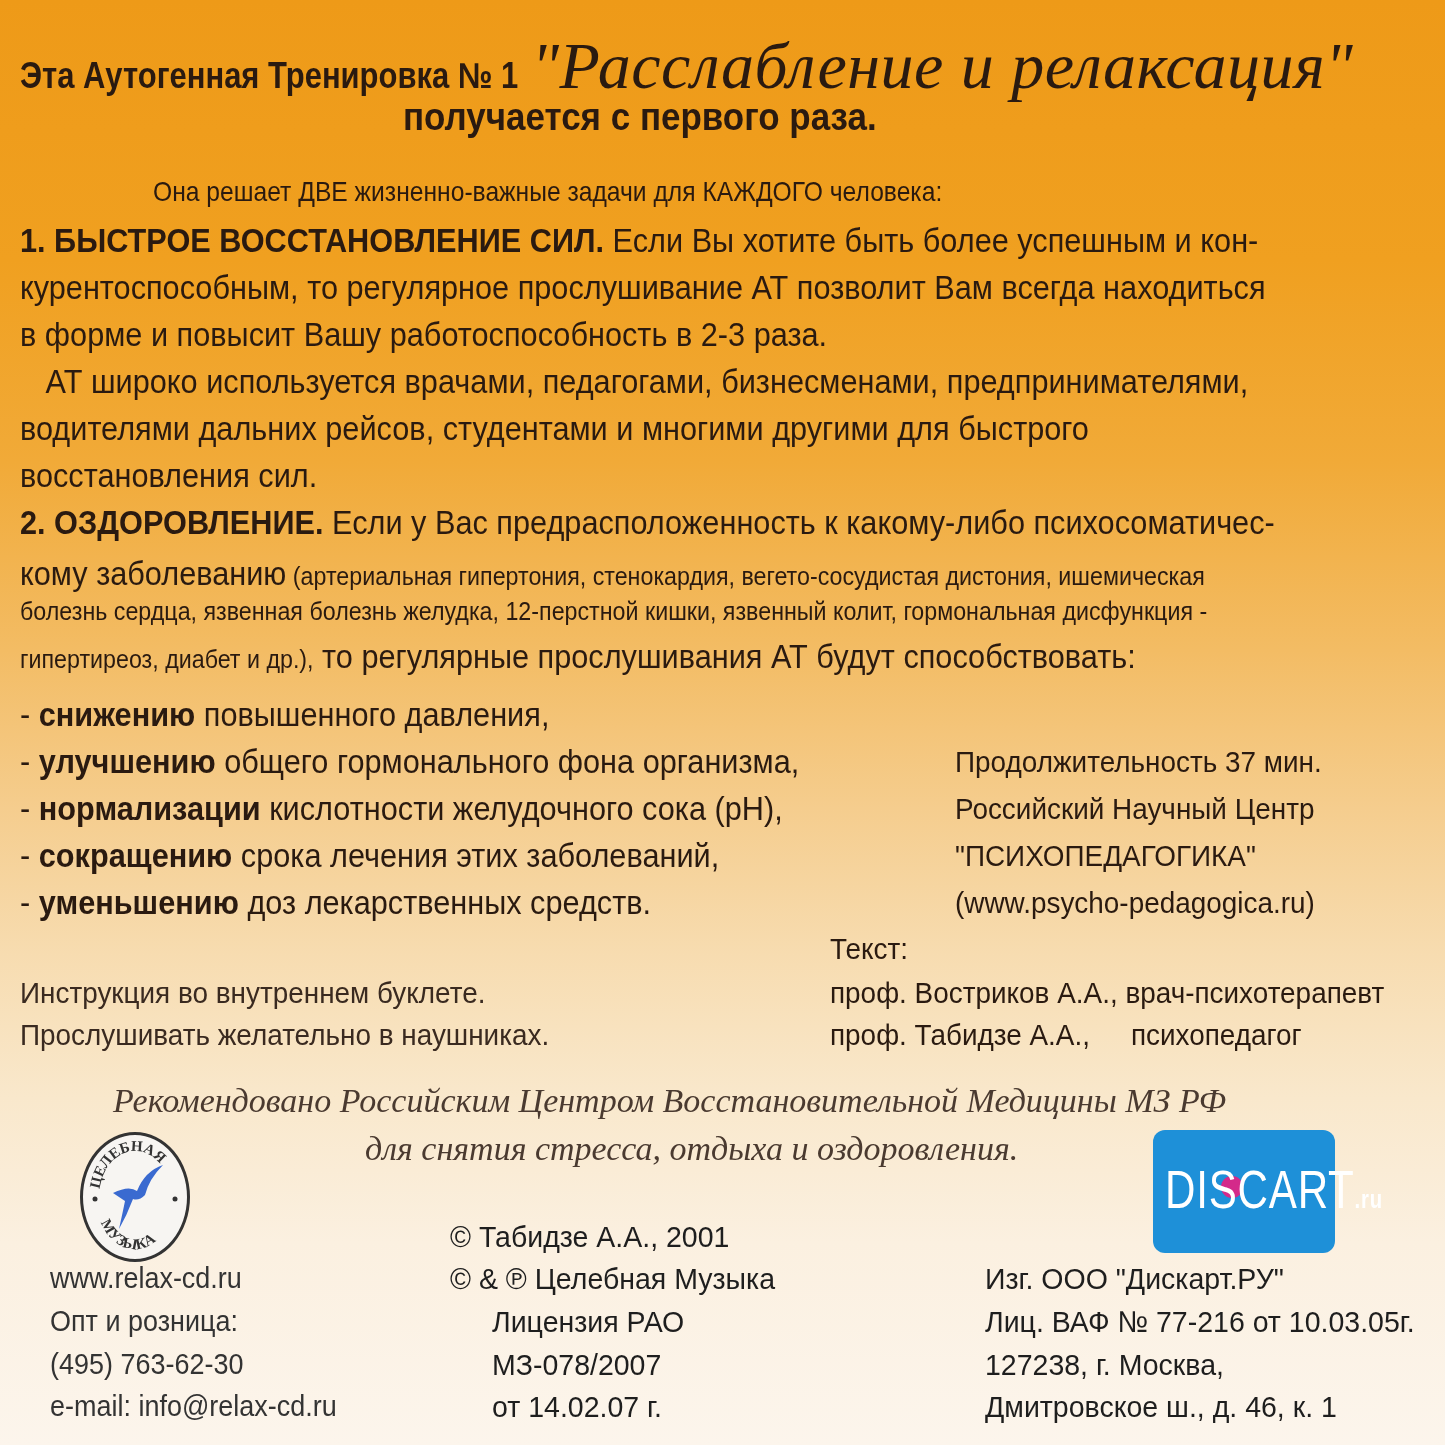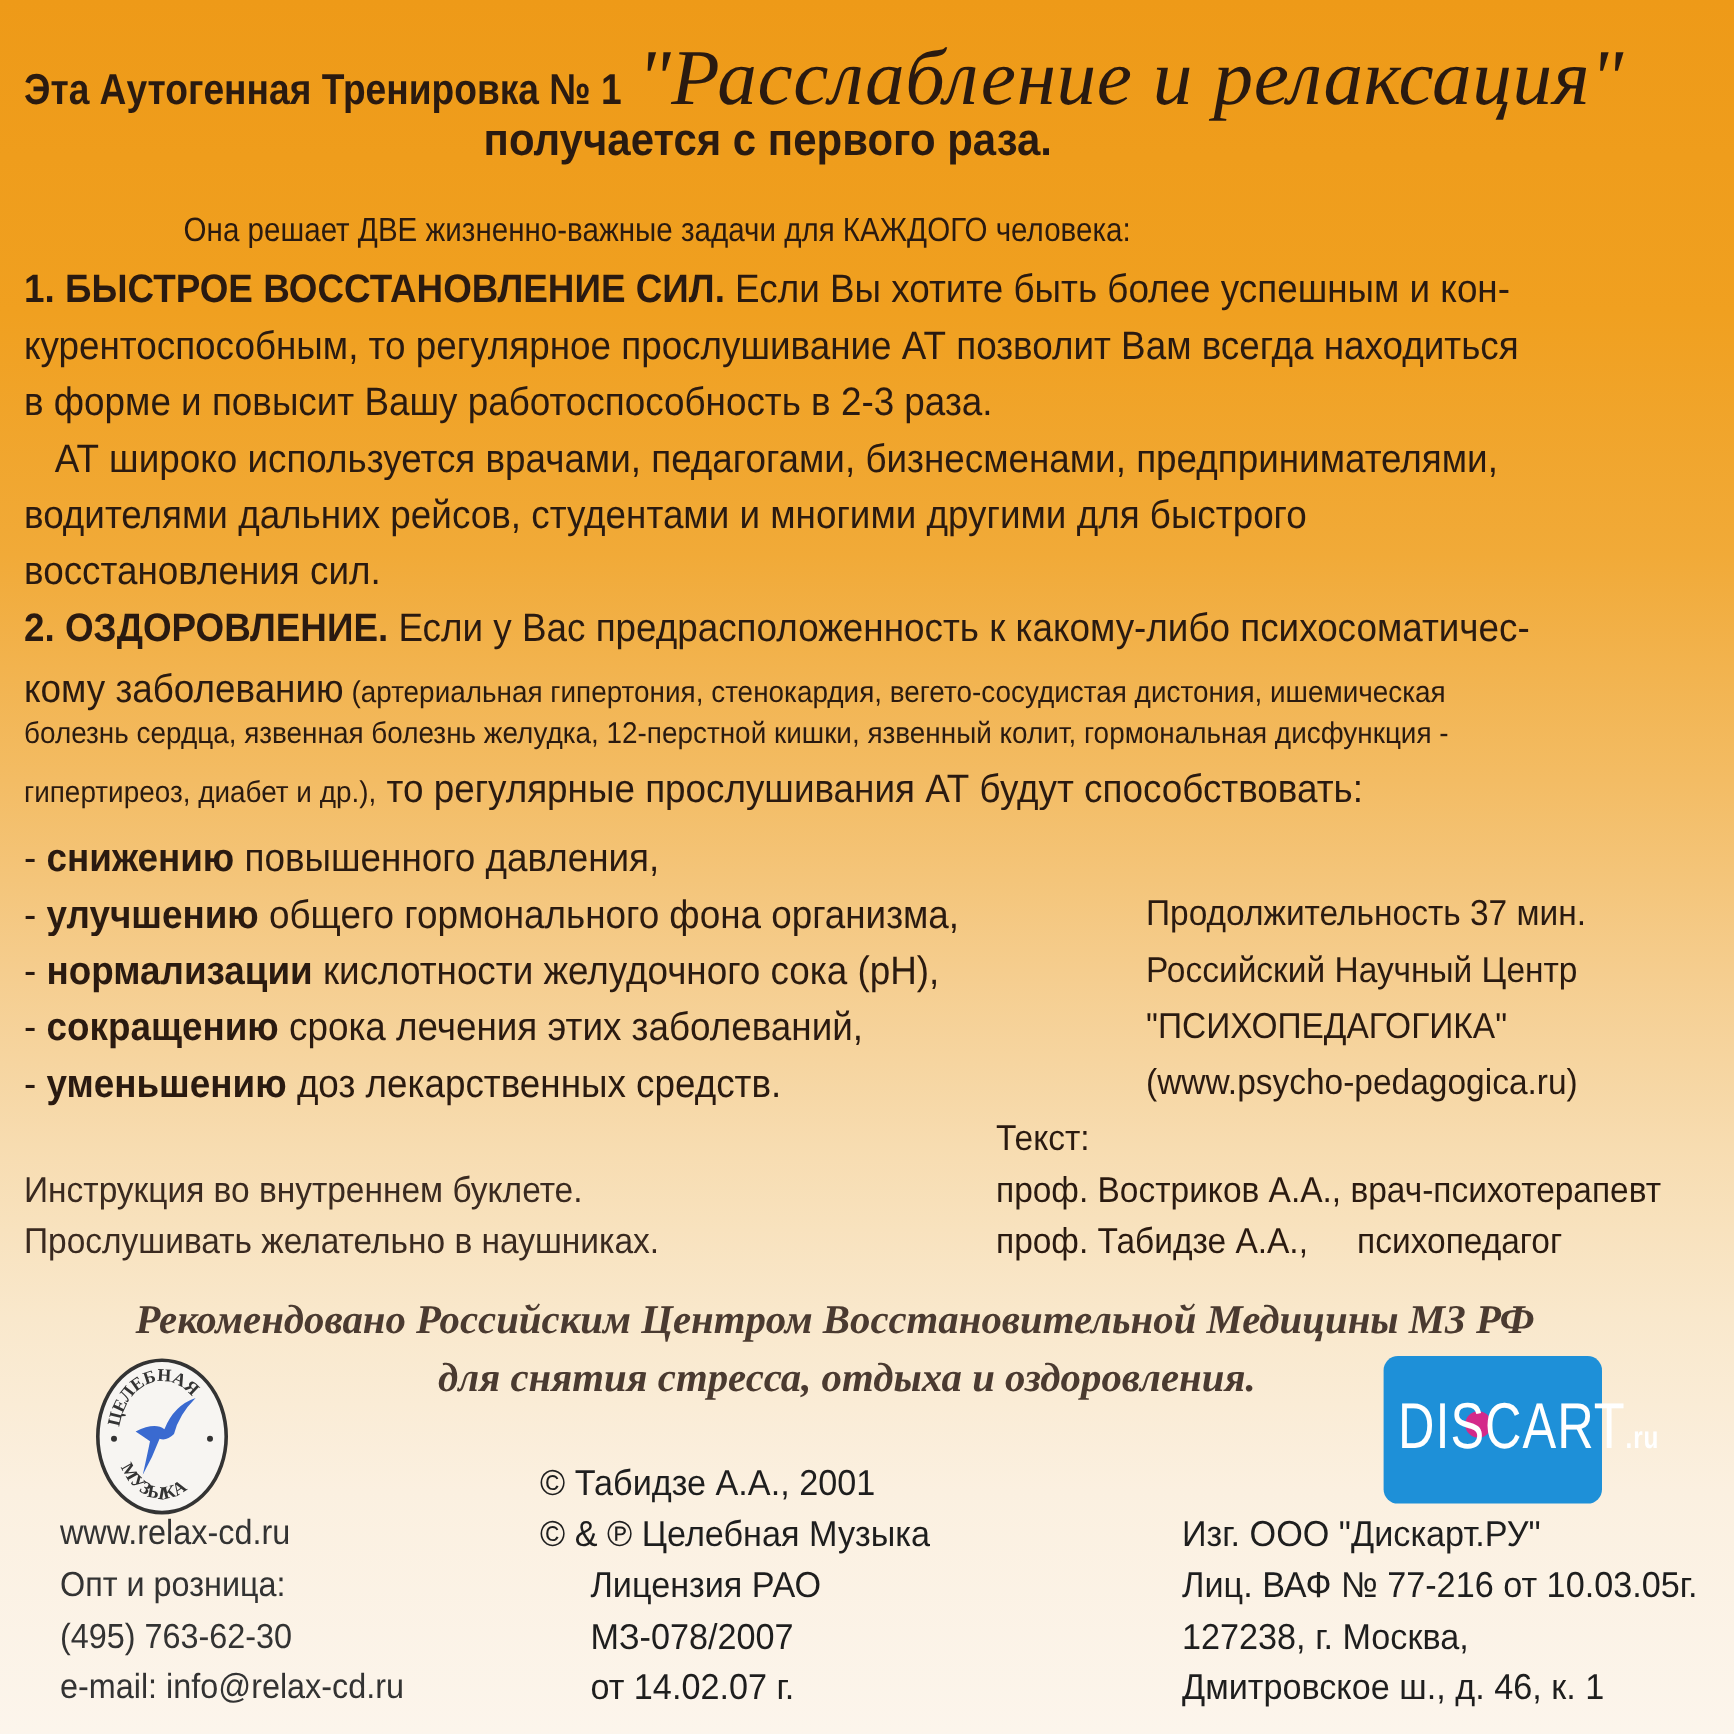--- a/index.html
+++ b/index.html
@@ -23,21 +23,21 @@
   .para b { font-weight: bold; }
   .small { font-size: 25px; }
 
   .list { left: 20px; font-size: 33px; transform: scaleX(0.93); transform-origin: left top; }
   .list b { font-weight: bold; }
 
   .info { left: 955px; font-size: 30px; transform: scaleX(0.93); transform-origin: left top; }
   .credit { left: 830px; font-size: 30px; transform: scaleX(0.93); transform-origin: left top; }
   .note { left: 20px; font-size: 30px; transform: scaleX(0.93); transform-origin: left top; color: #3a2a20; }
 
-  .recommend { font-family: "Liberation Serif", serif; font-style: italic; font-weight: bold; color: #4a3a30; font-size: 34px; }
+  .recommend { font-family: "Liberation Serif", serif; font-style: italic; font-weight: normal; color: #4a3a30; font-size: 34px; }
 
   .footer-text { font-size: 29px; color: #333; transform: scaleX(0.93); transform-origin: left top; }
   .footer-dark { font-size: 30px; color: #1e1e1e; transform: scaleX(0.95); transform-origin: left top; }
 
   .logo-circle {
     position: absolute; left: 80px; top: 1132px; width: 104px; height: 124px;
     border: 3px solid #333; border-radius: 50%; background: #f7f5f2;
   }
   .discart {
     position: absolute; left: 1153px; top: 1130px; width: 182px; height: 123px;

